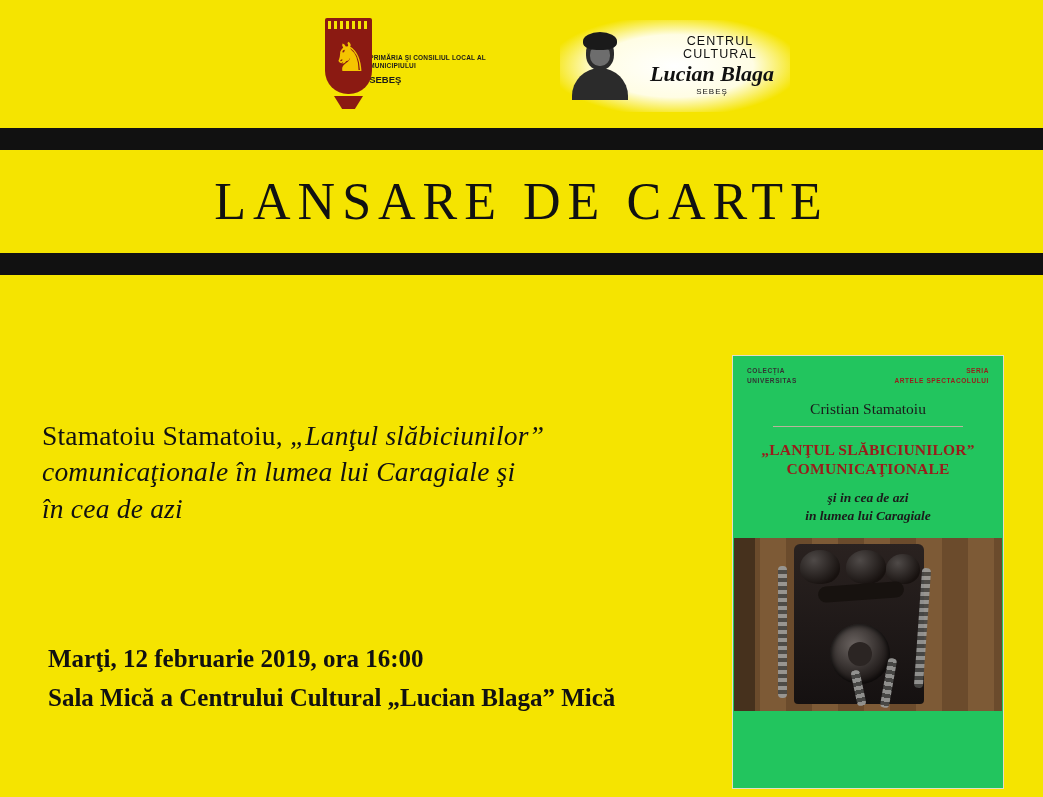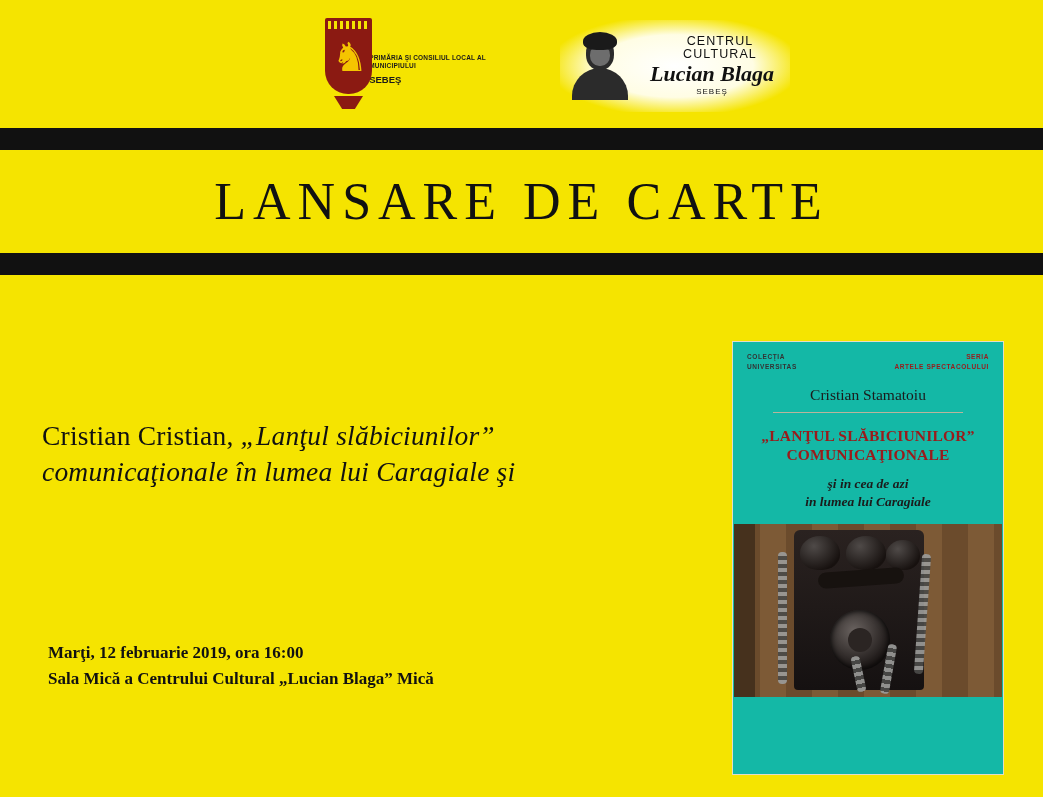--- a/index.html
+++ b/index.html
@@ -200,31 +200,31 @@
   .book-title .ital {
     font-style: italic;
   }
   .event-info {
     position: absolute;
     left: 48px;
     top: 640px;
     width: 680px;
     font-family: "Liberation Serif", serif;
     font-weight: bold;
-    font-size: 17px;
+    font-size: 25px;
     line-height: 1.55;
     color: #111111;
   }
 
   
   .cover {
     position: absolute;
-    left: 733px; top: 342px;
+    left: 733px; top: 356px;
     width: 270px; height: 432px;
-    background: #14b8a6;
+    background: #22c55e;
     box-shadow: 0 0 0 1px #e2ddc8;
   }
   .cover-inner {
     position: absolute;
     inset: 10px 14px 12px 14px;
   }
   .cover-collection {
     display: flex;
     justify-content: space-between;
     font-family: "Liberation Sans", sans-serif;
@@ -389,22 +389,23 @@
         <div class="t3">SEBEŞ</div>
       </div>
     </div>
   </div>
 
   <div class="band band-top"></div>
   <div class="banner-title">LANSARE DE CARTE</div>
   <div class="band band-bottom"></div>
 
   <div class="book-title">
-    <span>Cristian Cristian, </span><span class="ital">„Lanţul slăbiciunilor”</span><br>
+    <span>Stamatoiu Stamatoiu, </span><span class="ital">„Lanţul slăbiciunilor”</span><br>
     <span class="ital">comunicaţionale în lumea lui Caragiale şi</span><br>
+    <span class="ital">în cea de azi</span>
   </div>
 
   <div class="event-info">
     <div>Marţi, 12 februarie 2019, ora 16:00</div>
     <div>Sala Mică a Centrului Cultural „Lucian Blaga” Mică</div>
   </div>
 
   <div class="cover">
     <div class="cover-inner">
       <div class="cover-collection">

